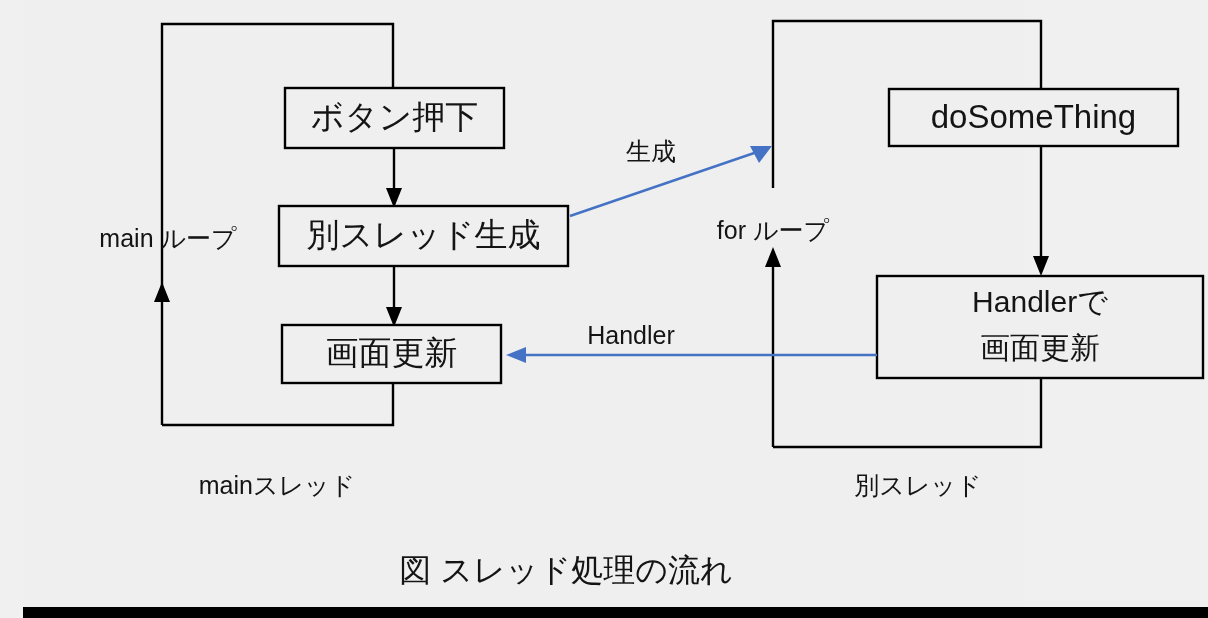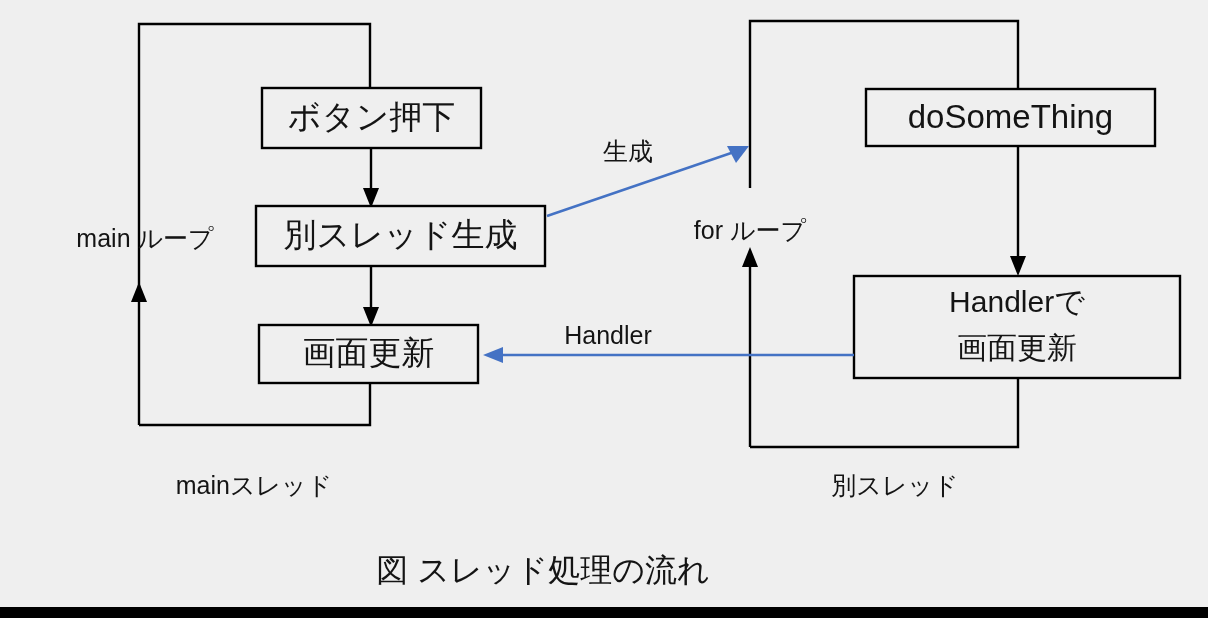--- a/index.html
+++ b/index.html
@@ -12,20 +12,21 @@
     width: 1208px;
     height: 618px;
     overflow: hidden;
     font-family: "Liberation Sans", "DejaVu Sans", sans-serif;
   }
   #diagram-root {
     position: relative;
     width: 1000px;
     height: 618px;
     background: #efefef;
+    margin-left: 23px;
   }
   svg#flow-svg {
     position: absolute;
     top: 0;
     left: 0;
     width: 1208px;
     height: 618px;
     display: block;
   }
   .node-box {

